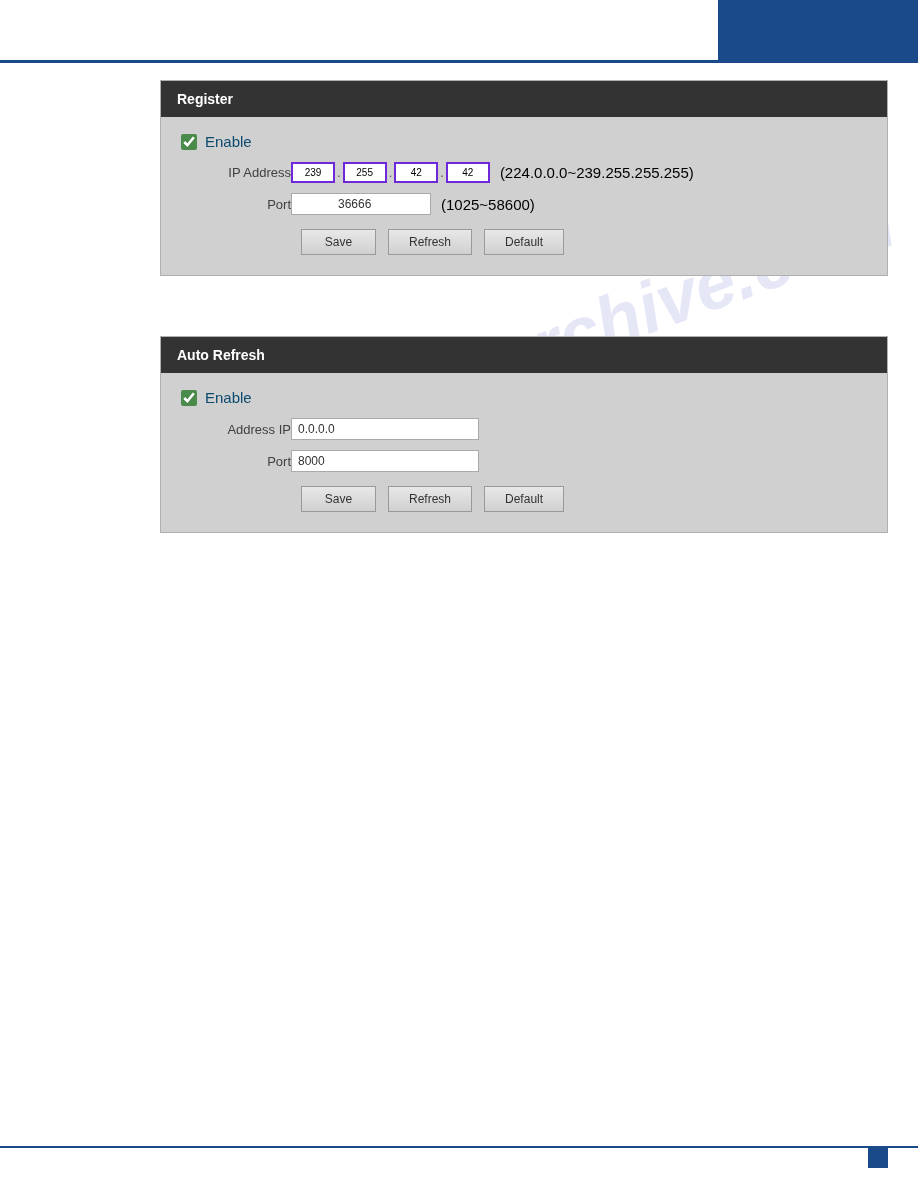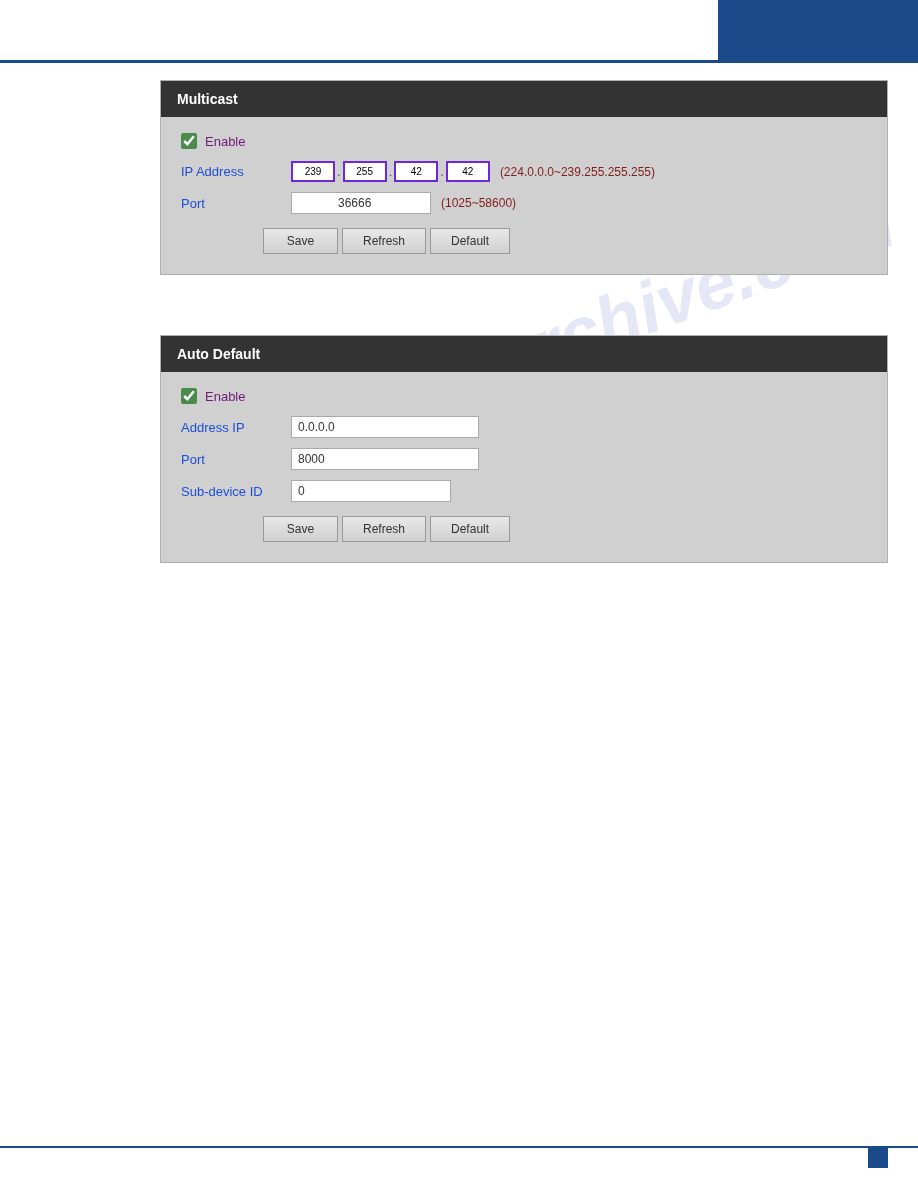--- a/index.html
+++ b/index.html
@@ -98,22 +98,23 @@
     
     .form-row {
       display: flex;
       align-items: center;
       margin-bottom: 10px;
     }
 
     .form-label {
       width: 110px;
       font-size: 13px;
-      color: #1d4ed8;
+      color: #404040;
       flex-shrink: 0;
+      text-align: right;
     }
 
     .form-control {
       background: #ffffff;
       border: 1px solid #aaaaaa;
       padding: 3px 6px;
       font-size: 12px;
       color: #333;
       outline: none;
     }
@@ -135,22 +136,22 @@
     }
 
     .ip-dot {
       padding: 0 2px;
       font-size: 13px;
       color: #555;
     }
 
     .hint-text {
       margin-left: 10px;
-      font-size: 12px;
-      color: #7f1d1d;
+      font-size: 15px;
+      color: #000000;
     }
 
     .port-input {
       width: 140px;
       padding-left: 46px;
     }
 
     .server-ip-input {
       width: 188px;
     }
@@ -164,31 +165,31 @@
     }
 
     .checkbox-row input[type="checkbox"] {
       width: 16px;
       height: 16px;
       margin-right: 8px;
       accent-color: #4a8a4a;
     }
 
     .checkbox-label {
-      font-size: 13px;
-      color: #701a75;
+      font-size: 15px;
+      color: #0c4a6e;
     }
 
     
     .buttons-row {
       display: flex;
       align-items: center;
-      gap: 4px;
+      gap: 12px;
       margin-top: 14px;
-      margin-left: 82px;
+      margin-left: 120px;
     }
 
     .btn {
       padding: 5px 20px;
       font-size: 12px;
       border: 1px solid #999;
       background: linear-gradient(to bottom, #e8e8e8, #d0d0d0);
       color: #333;
       cursor: pointer;
       min-width: 75px;
@@ -205,21 +206,21 @@
 
 <div class="header-bar"></div>
 <div class="header-line"></div>
 
 <div class="watermark">manualsarchive.com</div>
 
 <div class="content">
 
   <div class="panel">
     <div class="panel-header">
-      <span>Multicast</span>
+      <span>Register</span>
     </div>
     <div class="panel-body">
 
       <div class="checkbox-row">
         <input type="checkbox" checked="" style="">
         <span class="checkbox-label">Enable</span>
       </div>
 
       <div class="form-row">
         <span class="form-label">IP Address</span>
@@ -245,43 +246,39 @@
         <button class="btn">Save</button>
         <button class="btn">Refresh</button>
         <button class="btn">Default</button>
       </div>
 
     </div>
   </div>
 
   <div class="panel">
     <div class="panel-header">
-      <span>Auto Default</span>
+      <span>Auto Refresh</span>
     </div>
     <div class="panel-body">
 
       <div class="checkbox-row">
         <input type="checkbox" checked="" style="">
         <span class="checkbox-label">Enable</span>
       </div>
 
       <div class="form-row">
         <span class="form-label">Address IP</span>
         <input type="text" class="form-control server-ip-input" value="0.0.0.0" style="">
       </div>
 
       <div class="form-row">
         <span class="form-label">Port</span>
         <input type="text" class="form-control server-ip-input" value="8000" style="">
       </div>
 
-      <div class="form-row">
-        <span class="form-label">Sub-device ID</span>
-        <input type="text" class="form-control sub-device-input" value="0" style="">
-      </div>
 
       <div class="buttons-row">
         <button class="btn">Save</button>
         <button class="btn">Refresh</button>
         <button class="btn">Default</button>
       </div>
 
     </div>
   </div>
 

